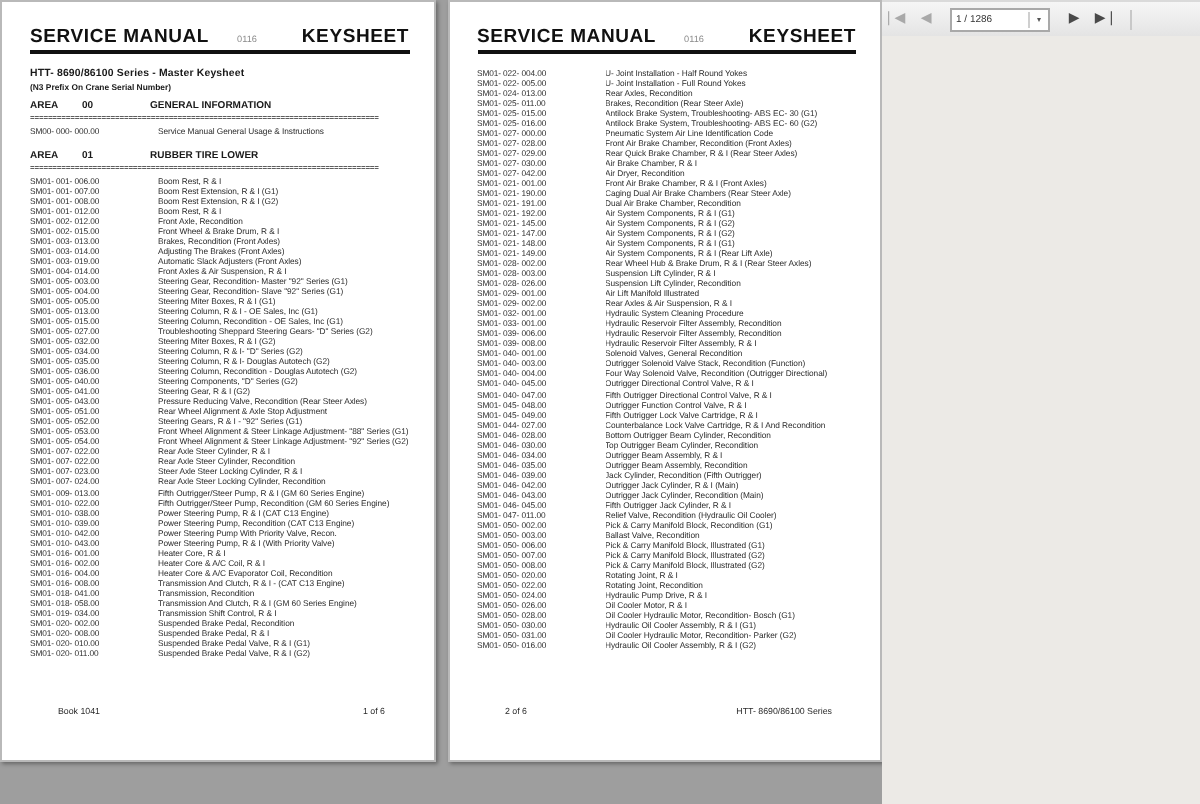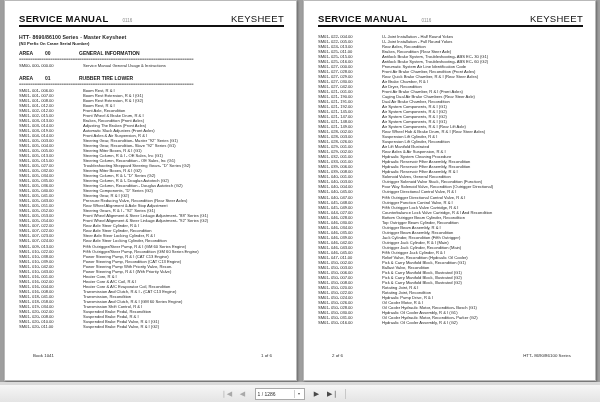--- a/index.html
+++ b/index.html
@@ -5,21 +5,21 @@
   html,body{margin:0;padding:0;}
   body{
     width:600px;height:402px;overflow:hidden;
     background:#f2f2f2;
     font-family:"Liberation Sans", sans-serif;
     -webkit-font-smoothing:none;
   }
   .viewer{
     position:relative;width:600px;height:402px;
     background:#eceae6;
-    display:flex;flex-direction:column;
+    display:flex;flex-direction:row;
   }
   .pages{
     position:relative;flex:1 1 auto;
     background:#9e9e9e;
     display:flex;align-items:flex-start;justify-content:center;
     gap:0px;
     overflow:hidden;
   }
   .page{
     position:relative;
@@ -45,21 +45,21 @@
   }
   .hdr .smtitle{
     font-size:9.5px;font-weight:bold;letter-spacing:.3px;
     color:#111;white-space:nowrap;
   }
   .hdr .code{
     font-size:4.6px;color:#8a8a8a;margin-left:14px;white-space:nowrap;
   }
   .hdr .ks{
     margin-left:auto;
-    font-size:9.5px;font-weight:normal;letter-spacing:.3px;color:#111;
+    font-size:9.5px;font-weight:bold;letter-spacing:.3px;color:#111;
     white-space:nowrap;
   }
 
   
   .doctitle{
     font-size:5.2px;font-weight:bold;color:#1a1a1a;
     margin:4px 0 1px 0;letter-spacing:.1px;
   }
   .docsub{
     font-size:4.2px;font-weight:bold;color:#1a1a1a;

